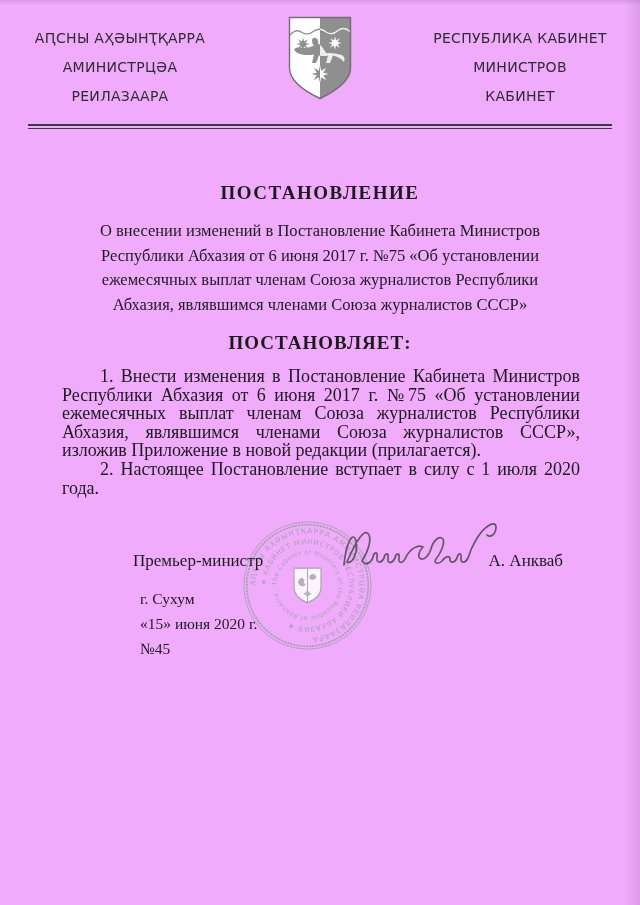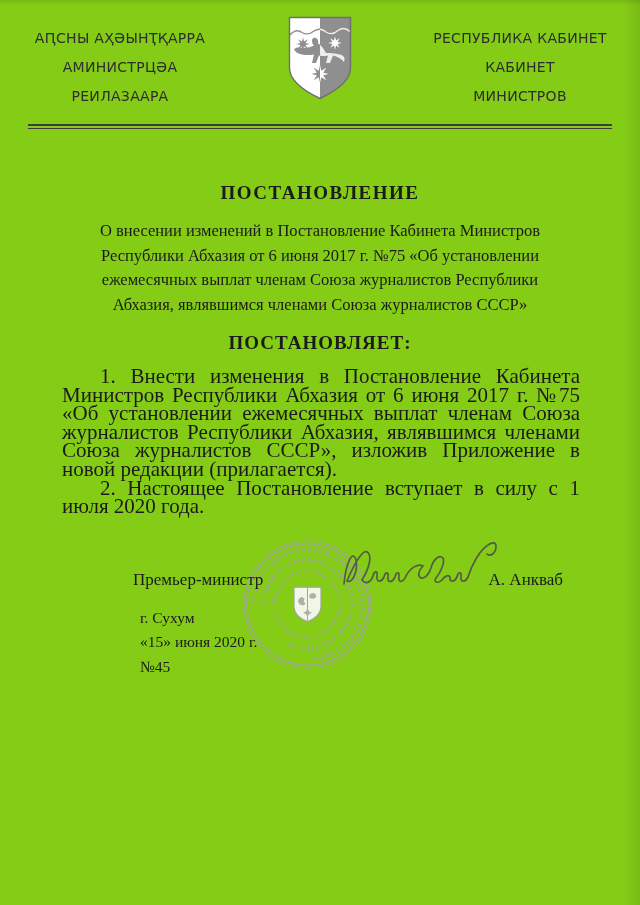--- a/index.html
+++ b/index.html
@@ -1,18 +1,18 @@
 <!DOCTYPE html>
 <html><head>
 <meta charset="utf-8">
 <style>
   html,body { margin:0; padding:0; background:#f2f2f2; }
   .page {
     position:relative; width:640px; height:905px; margin:0 auto;
-    background:#84cc16; overflow:hidden;
+    background:#f0abfc; overflow:hidden;
     font-family:"Liberation Serif","DejaVu Serif",serif; color:#1b1b1b;
   }
   .page::before{ content:""; position:absolute; left:0; top:0; width:100%; height:5px;
     background:linear-gradient(to bottom, rgba(0,0,0,.10), rgba(0,0,0,0)); pointer-events:none;}
   .page::after{ content:""; position:absolute; right:0; top:0; width:16px; height:100%;
     background:linear-gradient(to right, rgba(0,0,0,0), rgba(0,0,0,.09)); pointer-events:none;}
 
   
   .letterhead{ display:flex; align-items:flex-start; padding:16px 14px 0 14px; }
   .lh-col{ width:212px; text-align:center; margin-top:8px;
@@ -25,21 +25,21 @@
     border-top:2px solid #3d3d3d; border-bottom:1px solid #3d3d3d; }
 
   
   .title{ margin:52px 0 0 0; text-align:center;
     font-size:19px; font-weight:bold; letter-spacing:1.5px; line-height:24px; }
   .subject{ margin:14px auto 0 auto; width:492px; text-align:center;
     font-size:16.5px; font-weight:normal; line-height:24.5px; }
   .issuer{ margin:3px 0 0 0; text-align:center; font-size:16.5px; font-weight:bold; line-height:22px; }
   .resolves{ margin:15px 0 0 0; text-align:center; font-size:19px; font-weight:bold; letter-spacing:1px; line-height:22px;}
   .doc-text{ margin:13px 60px 0 62px; }
-  .doc-text p{ margin:0; font-size:21px; line-height:18.6px;
+  .doc-text p{ margin:0; font-size:18px; line-height:18.6px;
     text-align:justify; text-align-last:left; text-indent:38px; }
 
   
   .sig-block{ position:relative; margin-top:53px; height:180px; }
   .seal{ position:absolute; left:240px; top:-32px; width:135px; height:135px; z-index:1; opacity:.9; }
   .signature-svg{ position:absolute; left:330px; top:-37px; width:170px; height:75px; z-index:3; }
   .sig-row{ position:relative; z-index:2; display:flex; justify-content:space-between;
     margin-left:133px; width:430px; font-size:17px; font-weight:normal; line-height:22px; }
   .sig-meta{ position:relative; z-index:2; margin-left:140px;
     font-size:15.5px; line-height:24.7px; }
@@ -89,22 +89,22 @@
             <use href="#horseman" fill="#ededed"></use>
             <use href="#star8" transform="translate(32,58) scale(1.1)" fill="#ffffff"></use>
           </g>
         </g>
         <path d="M1.5,1.5 H62.5 V52 Q62.5,68 32,82.5 Q1.5,68 1.5,52 Z" fill="none" stroke="#6f6f6f" stroke-width="1.4"></path>
       </svg>
     </div>
 
     <div class="lh-col">
       <div class="lh-line">РЕСПУБЛИКА КАБИНЕТ</div>
+      <div class="lh-line">МИНИСТРОВ</div>
       <div class="lh-line">КАБИНЕТ</div>
-      <div class="lh-line">МИНИСТРОВ</div>
     </div>
   </header>
 
   <div class="rule"></div>
 
   <h1 class="title">ПОСТАНОВЛЕНИЕ</h1>
 
   <p class="subject">О внесении изменений в Постановление Кабинета Министров Республики Абхазия от 6 июня 2017 г. №75 «Об установлении ежемесячных выплат членам Союза журналистов Республики Абхазия, являвшимся членами Союза журналистов СССР»</p>
 
 

